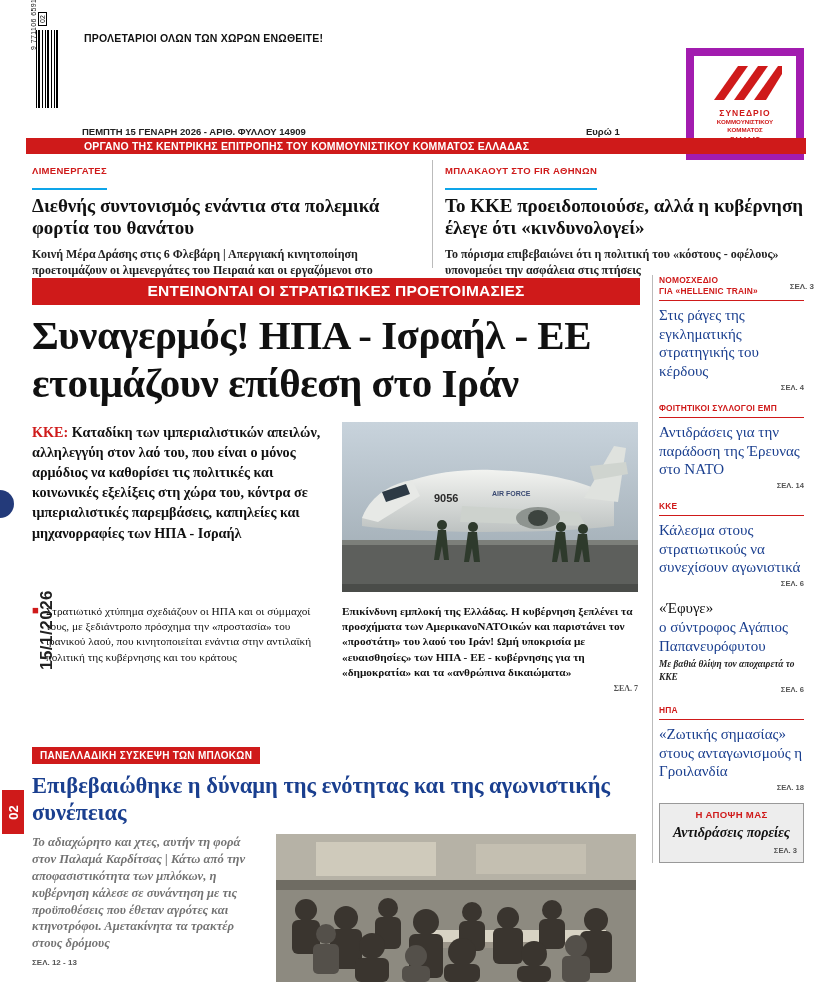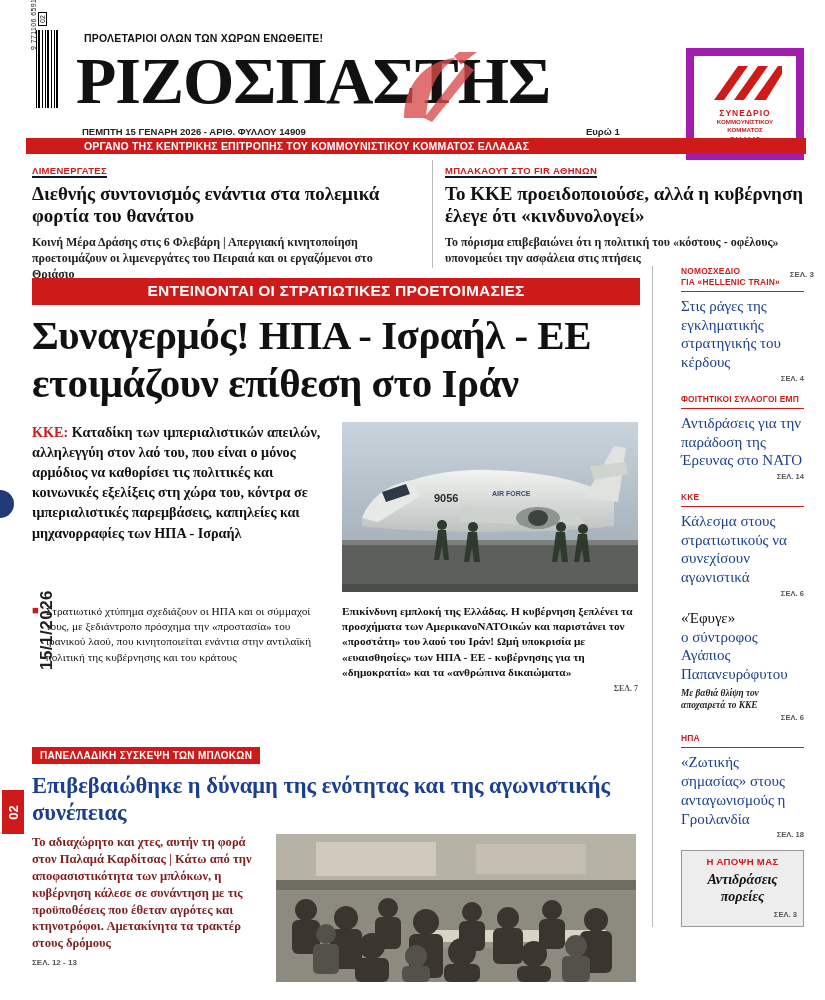--- a/index.html
+++ b/index.html
@@ -111,21 +111,21 @@
     font-size: 6.2px; color: #cf1a1a; font-weight: bold; line-height: 1.35; text-align: center;
   }
 
   
   .teasers { position: absolute; left: 26px; top: 160px; width: 780px; height: 112px; }
   .teaser { position: absolute; top: 0; width: 382px; height: 108px; }
   .teaser.left { left: 6px; }
   .teaser.right { left: 406px; border-left: 1px solid #bbb; padding-left: 12px; }
   .teaser-label {
     font-size: 9.5px; font-weight: bold; color: #cf1a1a; letter-spacing: .3px;
-    border-bottom: 2px solid #0f172a; padding-bottom: 0; margin-bottom: 5px;
+    border-bottom: 2px solid #0ea5e9; padding-bottom: 12px; margin-bottom: 5px;
     display: inline-block;
   }
   .teaser-head {
     font-family: "Liberation Serif", serif;
     font-size: 19px; font-weight: bold; line-height: 1.18; color: #111;
   }
   .teaser-dek {
     margin-top: 6px; font-family: "Liberation Serif", serif;
     font-size: 12px; font-weight: bold; line-height: 1.35; color: #222;
   }
@@ -168,32 +168,32 @@
     background: #cf1a1a; color: #fff; font-size: 10px; font-weight: bold;
     letter-spacing: .3px; padding: 3px 8px; display: inline-block;
   }
   .bottom-head {
     margin-top: 8px;
     font-family: Liberation Serif, serif; font-weight: bold;
     font-size: 22.5px; line-height: 1.2; color: #1a3f8f;
   }
   .bottom-body { display: flex; margin-top: 8px; }
   .bottom-dek {
-    width: 232px; font-family: "Liberation Serif", serif; 
-    font-weight: bold; font-size: 12.6px; line-height: 1.34; color: #7f1d1d;
+    width: 232px; font-family: "Liberation Serif", serif; font-style: italic;
+    font-weight: bold; font-size: 12.6px; line-height: 1.34; color: #737373;
   }
   .bottom-photo {
     margin-left: 12px; width: 360px; height: 148px; background: #6d6a63; position: relative; overflow: hidden;
   }
   .bottom-ref { text-align: left; font-size: 8px; font-weight: bold; color: #555; margin-top: 6px; }
 
   
   .rail {
-    position: absolute; left: 652px; top: 266px; width: 152px;
-    border-left: 1px solid #bbb; padding-left: 28px;
+    position: absolute; left: 652px; top: 275px; width: 152px;
+    border-left: 1px solid #bbb; padding-left: 6px;
   }
   .rail-item { margin-bottom: 11px; }
   .rail-label {
     font-size: 8.4px; font-weight: bold; color: #cf1a1a; letter-spacing: .2px;
     line-height: 1.3;
   }
   .rail-rule { border-top: 1px solid #cf1a1a; margin: 3px 0 5px; }
   .rail-head {
     font-family: "Liberation Serif", serif; font-size: 15px; line-height: 1.25;
     color: #1a3f8f;
@@ -232,28 +232,20 @@
   <div class="masthead">
 
     <div class="barcode">
       <div class="bars"></div>
       <div class="bc-top">02</div>
       <div class="bc-num">9 771106 659148</div>
     </div>
 
     <div class="kicker-top">ΠΡΟΛΕΤΑΡΙΟΙ ΟΛΩΝ ΤΩΝ ΧΩΡΩΝ ΕΝΩΘΕΙΤΕ!</div>
 
-    <div class="logo-wrap">
-      <div class="logo-text">ΡΙΖΟΣΠΑΣΤΗΣ</div>
-      <svg class="hammer-sickle" viewBox="0 0 86 74">
-        <path d="M10 66 C10 30 34 8 62 6 C46 16 34 34 32 66 Z" fill="#d94b4b" opacity=".85"></path>
-        <path d="M30 66 L72 12 L80 18 L38 70 Z" fill="#d94b4b" opacity=".85"></path>
-        <rect x="60" y="4" width="22" height="11" transform="rotate(-38 60 4)" fill="#d94b4b" opacity=".85"></rect>
-      </svg>
-    </div>
 
     <div class="logo-sub">ΠΕΜΠΤΗ 15 ΓΕΝΑΡΗ 2026 - ΑΡΙΘ. ΦΥΛΛΟΥ 14909</div>
     <div class="logo-price">Ευρώ 1</div>
 
     <div class="congress-logo">
       <svg class="congress-mark" viewBox="0 0 74 46">
         <path d="M6 40 L30 6 L40 6 L16 40 Z" fill="#cf1a1a"></path>
         <path d="M26 40 L50 6 L60 6 L36 40 Z" fill="#cf1a1a"></path>
         <path d="M46 40 L70 6 L74 6 L74 14 L58 40 Z" fill="#cf1a1a"></path>
       </svg>

